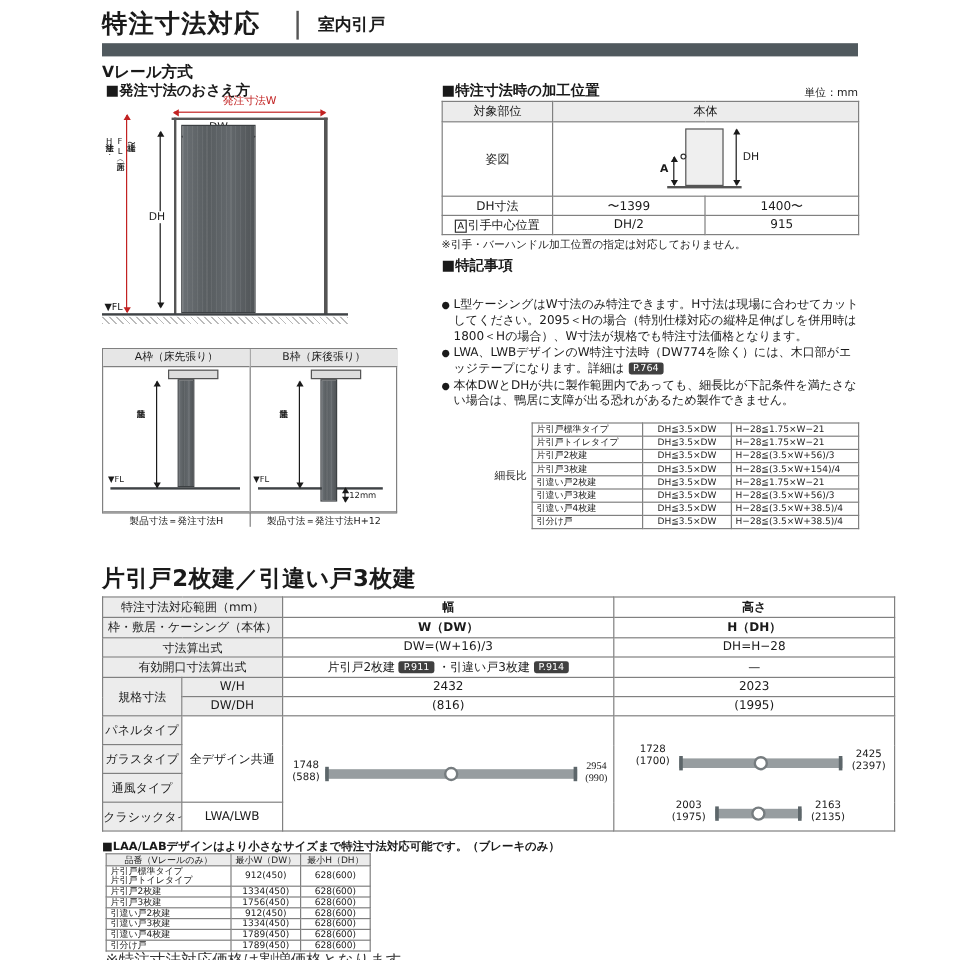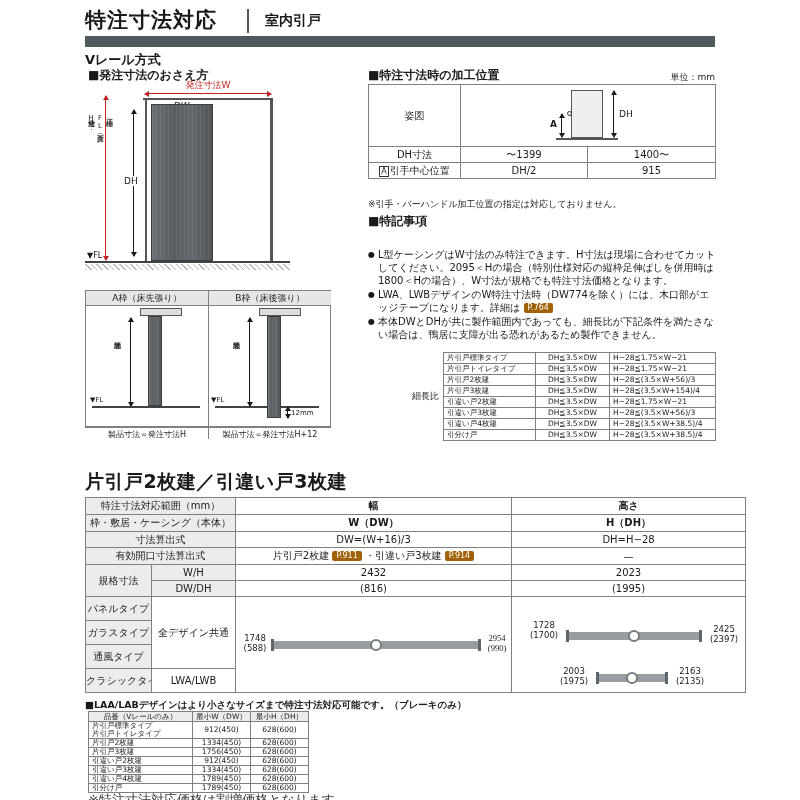--- a/index.html
+++ b/index.html
@@ -23,21 +23,21 @@
   .gray { background:#ececec; }
   .bold { font-weight:bold; }
   .fs9 { font-size:9px; }
   .fs11 { font-size:11px; }
 
   .mach-table td { font-size:10px; }
   .slender-table td { font-size:7.5px; line-height:10px; }
   .range-table td { font-size:10px; }
   .min-table td { font-size:7.5px; line-height:8px; }
 
-  .badge { display:inline-block; background:#a16207; color:#fff; font-size:8px; line-height:10px; padding:0 4px; border-radius:2px; vertical-align:1px; }
+  .badge { display:inline-block; background:#404040; color:#fff; font-size:8px; line-height:10px; padding:0 4px; border-radius:2px; vertical-align:1px; }
 
   .note-item { display:flex; gap:3px; font-size:10px; line-height:13px; margin-top:1px; }
   .note-item .bullet { flex:0 0 auto; font-size:8px; line-height:13px; }
   .note-item .note-text { white-space:normal; }
 
   
   .arrow-h { position:absolute; height:0; border-top:1px solid currentColor; }
   .arrow-h::before { content:""; position:absolute; left:-1px; top:-3.5px; width:0; height:0;
     border-top:3px solid transparent; border-bottom:3px solid transparent; border-right:5px solid currentColor; }
   .arrow-h::after  { content:""; position:absolute; right:-1px; top:-3.5px; width:0; height:0;
@@ -121,20 +121,24 @@
   <div class="abs sec-heading" style="left:368px; top:67px;">■特注寸法時の加工位置</div>
   <div class="abs unit-label" style="left:650px; top:71px; width:65px;">単位：mm</div>
 
   <table class="mach-table abs" style="left:368px; top:84px; width:347px;">
     <colgroup>
         <col style="width:92px">
         <col style="width:127px">
         <col style="width:128px">
       </colgroup>
     <tbody>
+        <tr style="height:17px">
+      <td class="gray c">対象部位</td>
+      <td colspan="2" class="gray c">本体</td>
+    </tr>
     <tr style="height:62px">
       <td class="c">姿図</td>
       <td colspan="2">
         <div style="position:relative; width:100%; height:60px;">
           <div class="abs" style="left:110px; top:4px; width:32px; height:48px; border:1px solid #555; background:#efefef;"></div>
           <div class="abs thin-line" style="left:95px; top:52px; width:62px; height:2px;"></div>
           <div class="arrow-v" style="left:152px; top:5px; height:46px; color:#1a1a1a;"></div>
           <div class="dim-lab tiny" style="left:158px; top:23px;">DH</div>
           <div class="arrow-v" style="left:100px; top:28px; height:23px; color:#1a1a1a;"></div>
           <div class="dim-lab tiny" style="left:89px; top:33px; font-weight:bold;">A</div>

